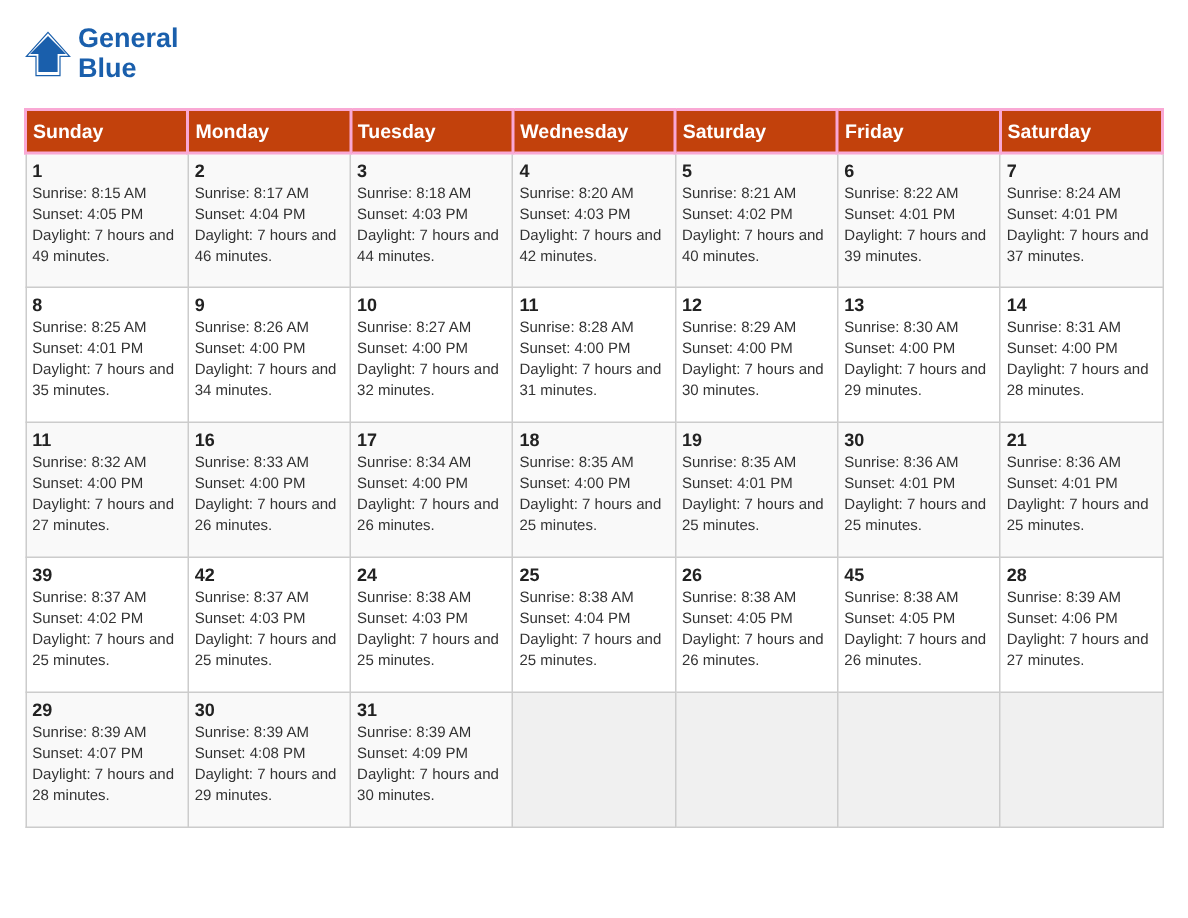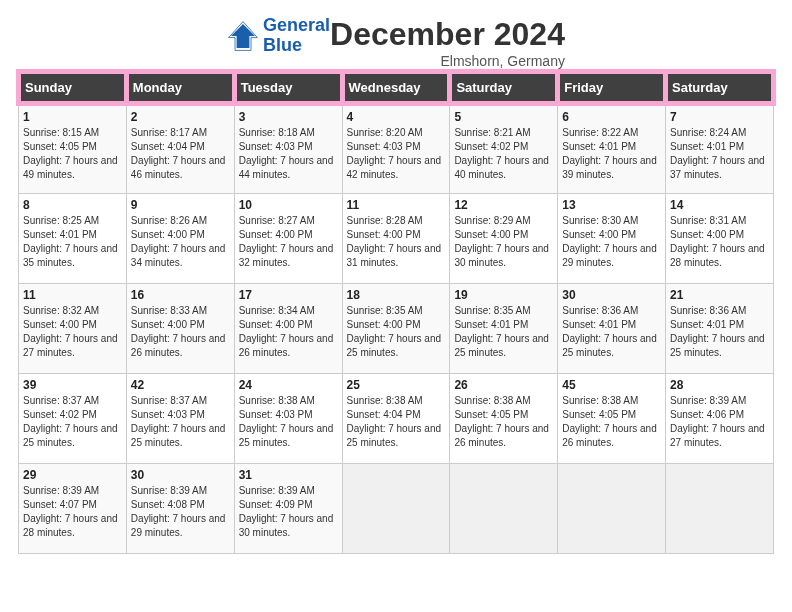--- a/index.html
+++ b/index.html
@@ -5,23 +5,23 @@
     * { box-sizing: border-box; margin: 0; padding: 0; }
     body {
       font-family: Arial, sans-serif;
       background: #fff;
       width: 792px;
       min-height: 612px;
       padding: 16px;
     }
     .header {
       display: flex;
-      justify-content: center;
+      justify-content: space-between;
       align-items: flex-start;
-      margin-bottom: 0;
+      margin-bottom: 16px;
     }
     .logo {
       display: flex;
       align-items: center;
       gap: 4px;
     }
     .logo-text {
       font-size: 18px;
       font-weight: bold;
       color: #333;
@@ -45,27 +45,27 @@
     .location {
       font-size: 14px;
       color: #555;
     }
     table {
       width: 100%;
       border-collapse: collapse;
       font-size: 11px;
     }
     thead tr th {
-      background-color: #404040;
+      background-color: #c2410c;
       color: #fff;
       padding: 6px 4px;
       text-align: left;
       font-size: 13px;
       font-weight: bold;
-      border: 5px solid #f9a8d4;
+      border: 2px solid #f9a8d4;
     }
     tbody tr td {
       border: 1px solid #ccc;
       vertical-align: top;
       padding: 4px;
       width: calc(100% / 7);
       min-height: 80px;
       height: 90px;
       background: #fff;
     }
@@ -97,24 +97,20 @@
   <div class="logo">
     <svg class="logo-icon" viewBox="0 0 40 40">
       <polygon points="20,5 35,20 28,20 28,35 12,35 12,20 5,20" fill="#1a5fac"></polygon>
       <polygon points="20,2 38,22 30,22 30,38 10,38 10,22 2,22" fill="none" stroke="#1a5fac" stroke-width="1"></polygon>
     </svg>
     <div class="logo-text">
       <span>General</span><br>
       <span>Blue</span>
     </div>
   </div>
-  <div class="title-block">
-    <div class="month-title">December 2024</div>
-    <div class="location">Elmshorn, Germany</div>
-  </div>
 </div>
 
 <table>
   <thead>
     <tr>
     <th>Sunday</th>
         <th>Monday</th>
         <th>Tuesday</th>
         <th>Wednesday</th>
         <th>Saturday</th>

